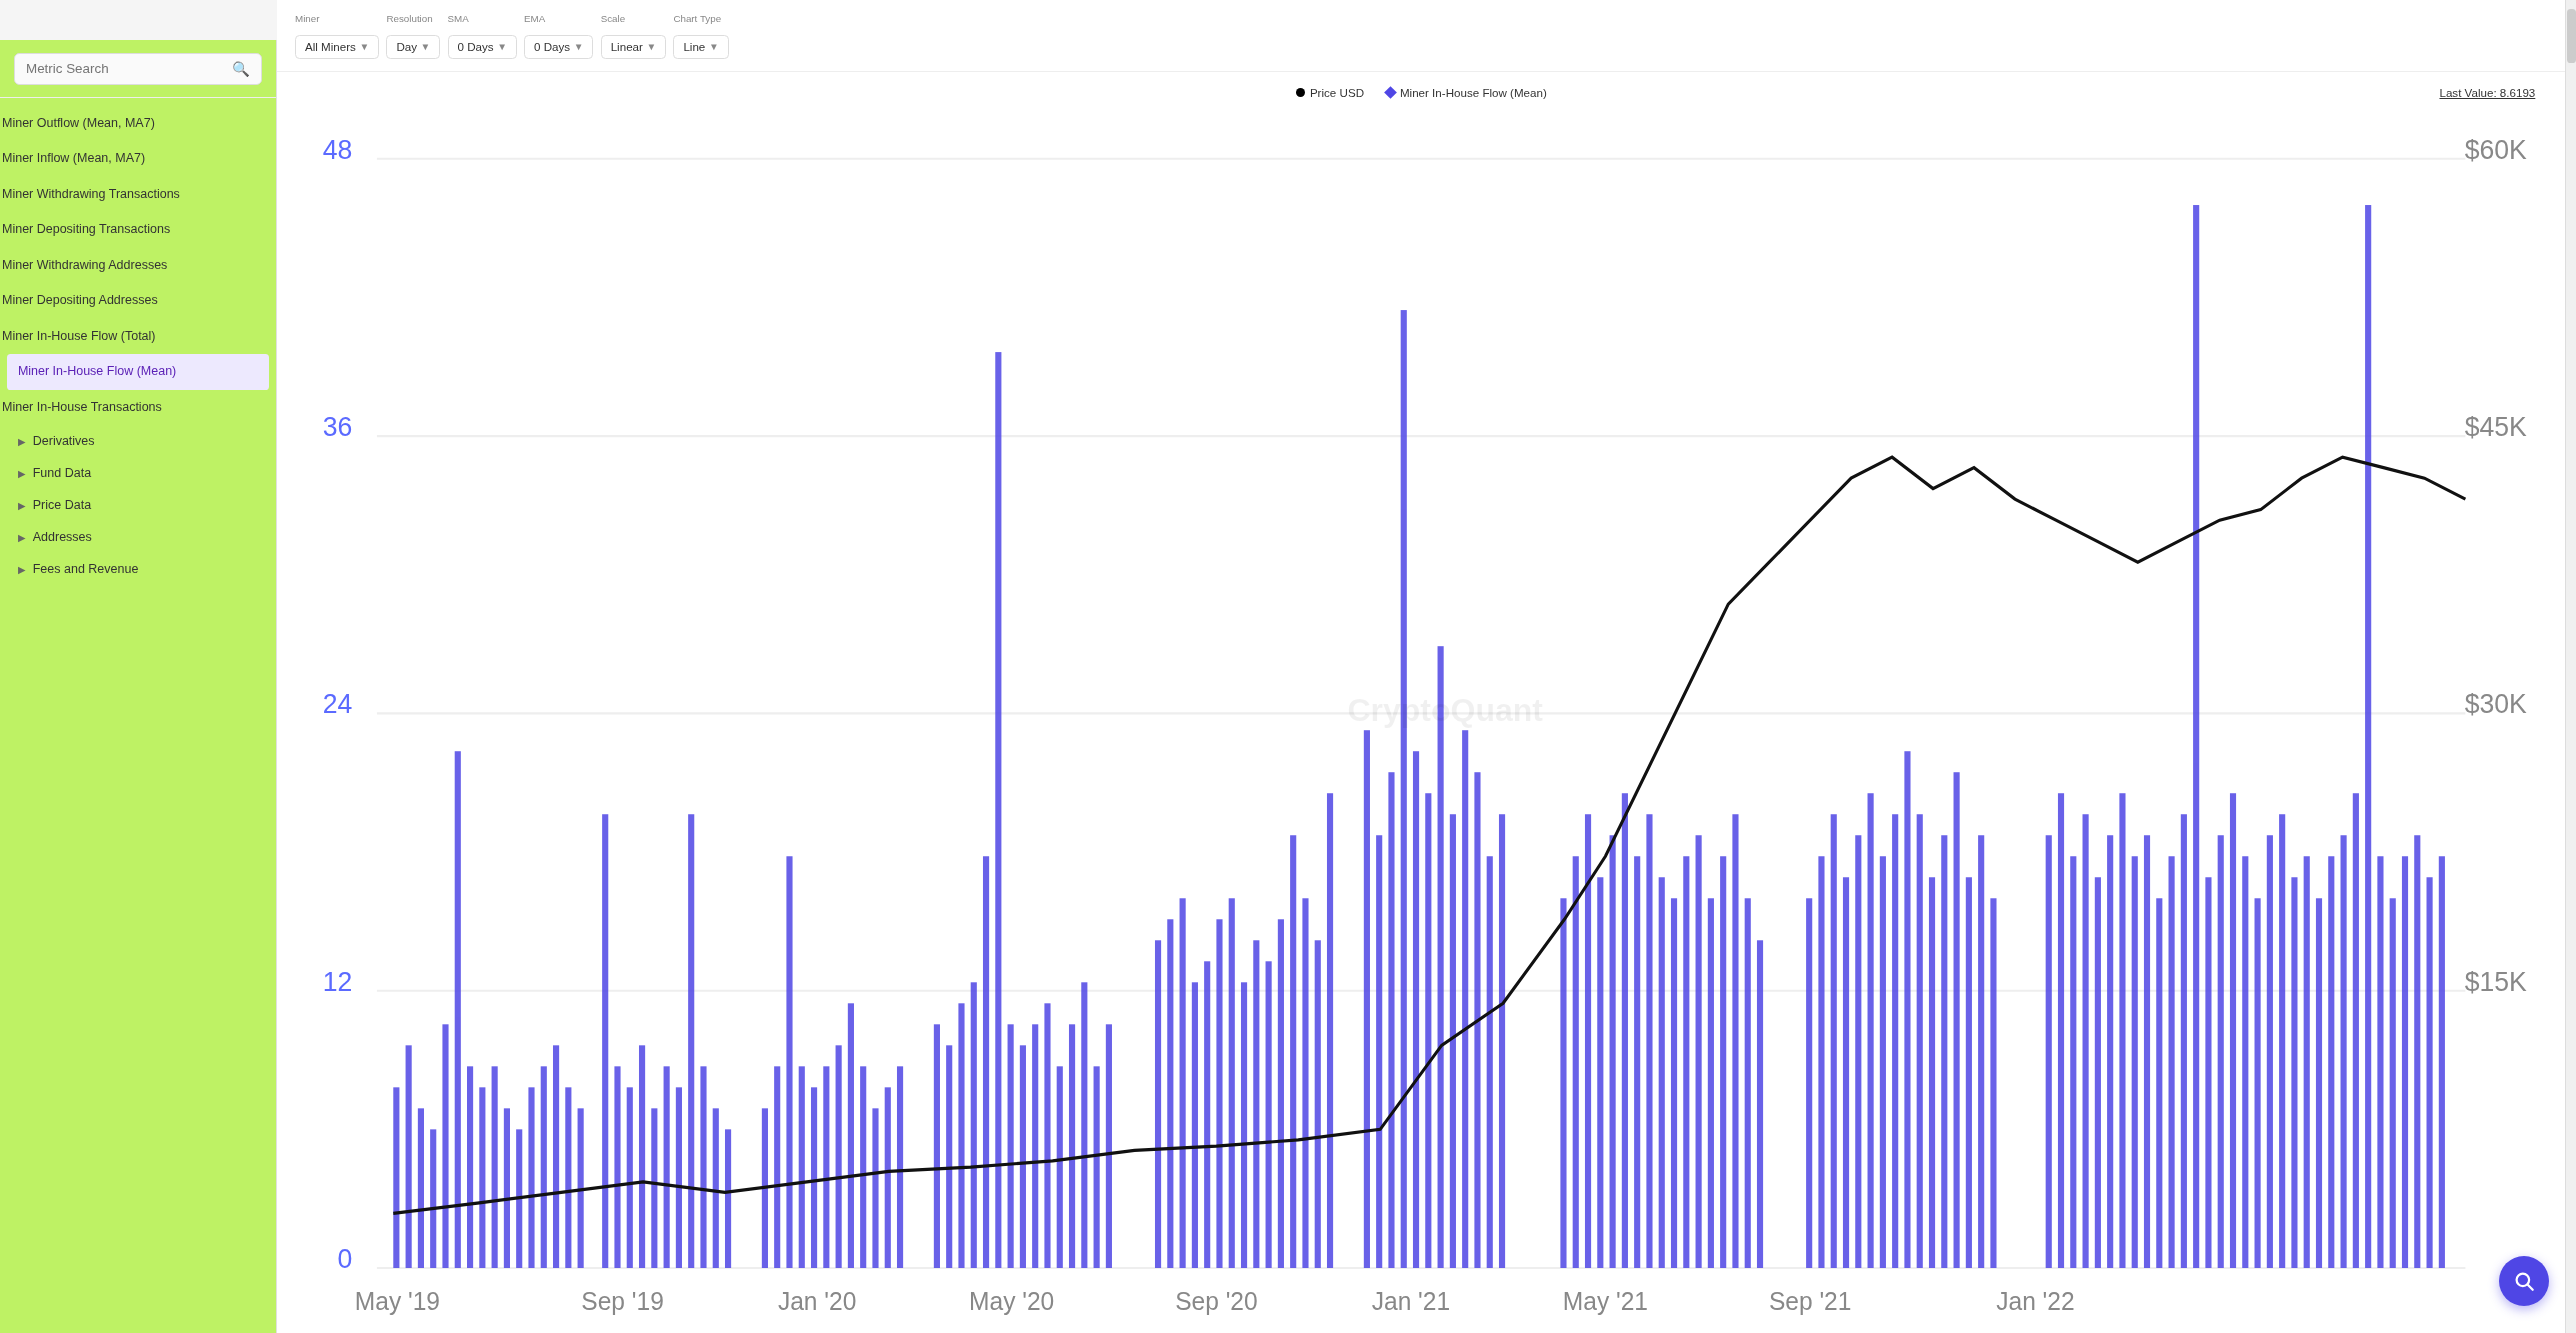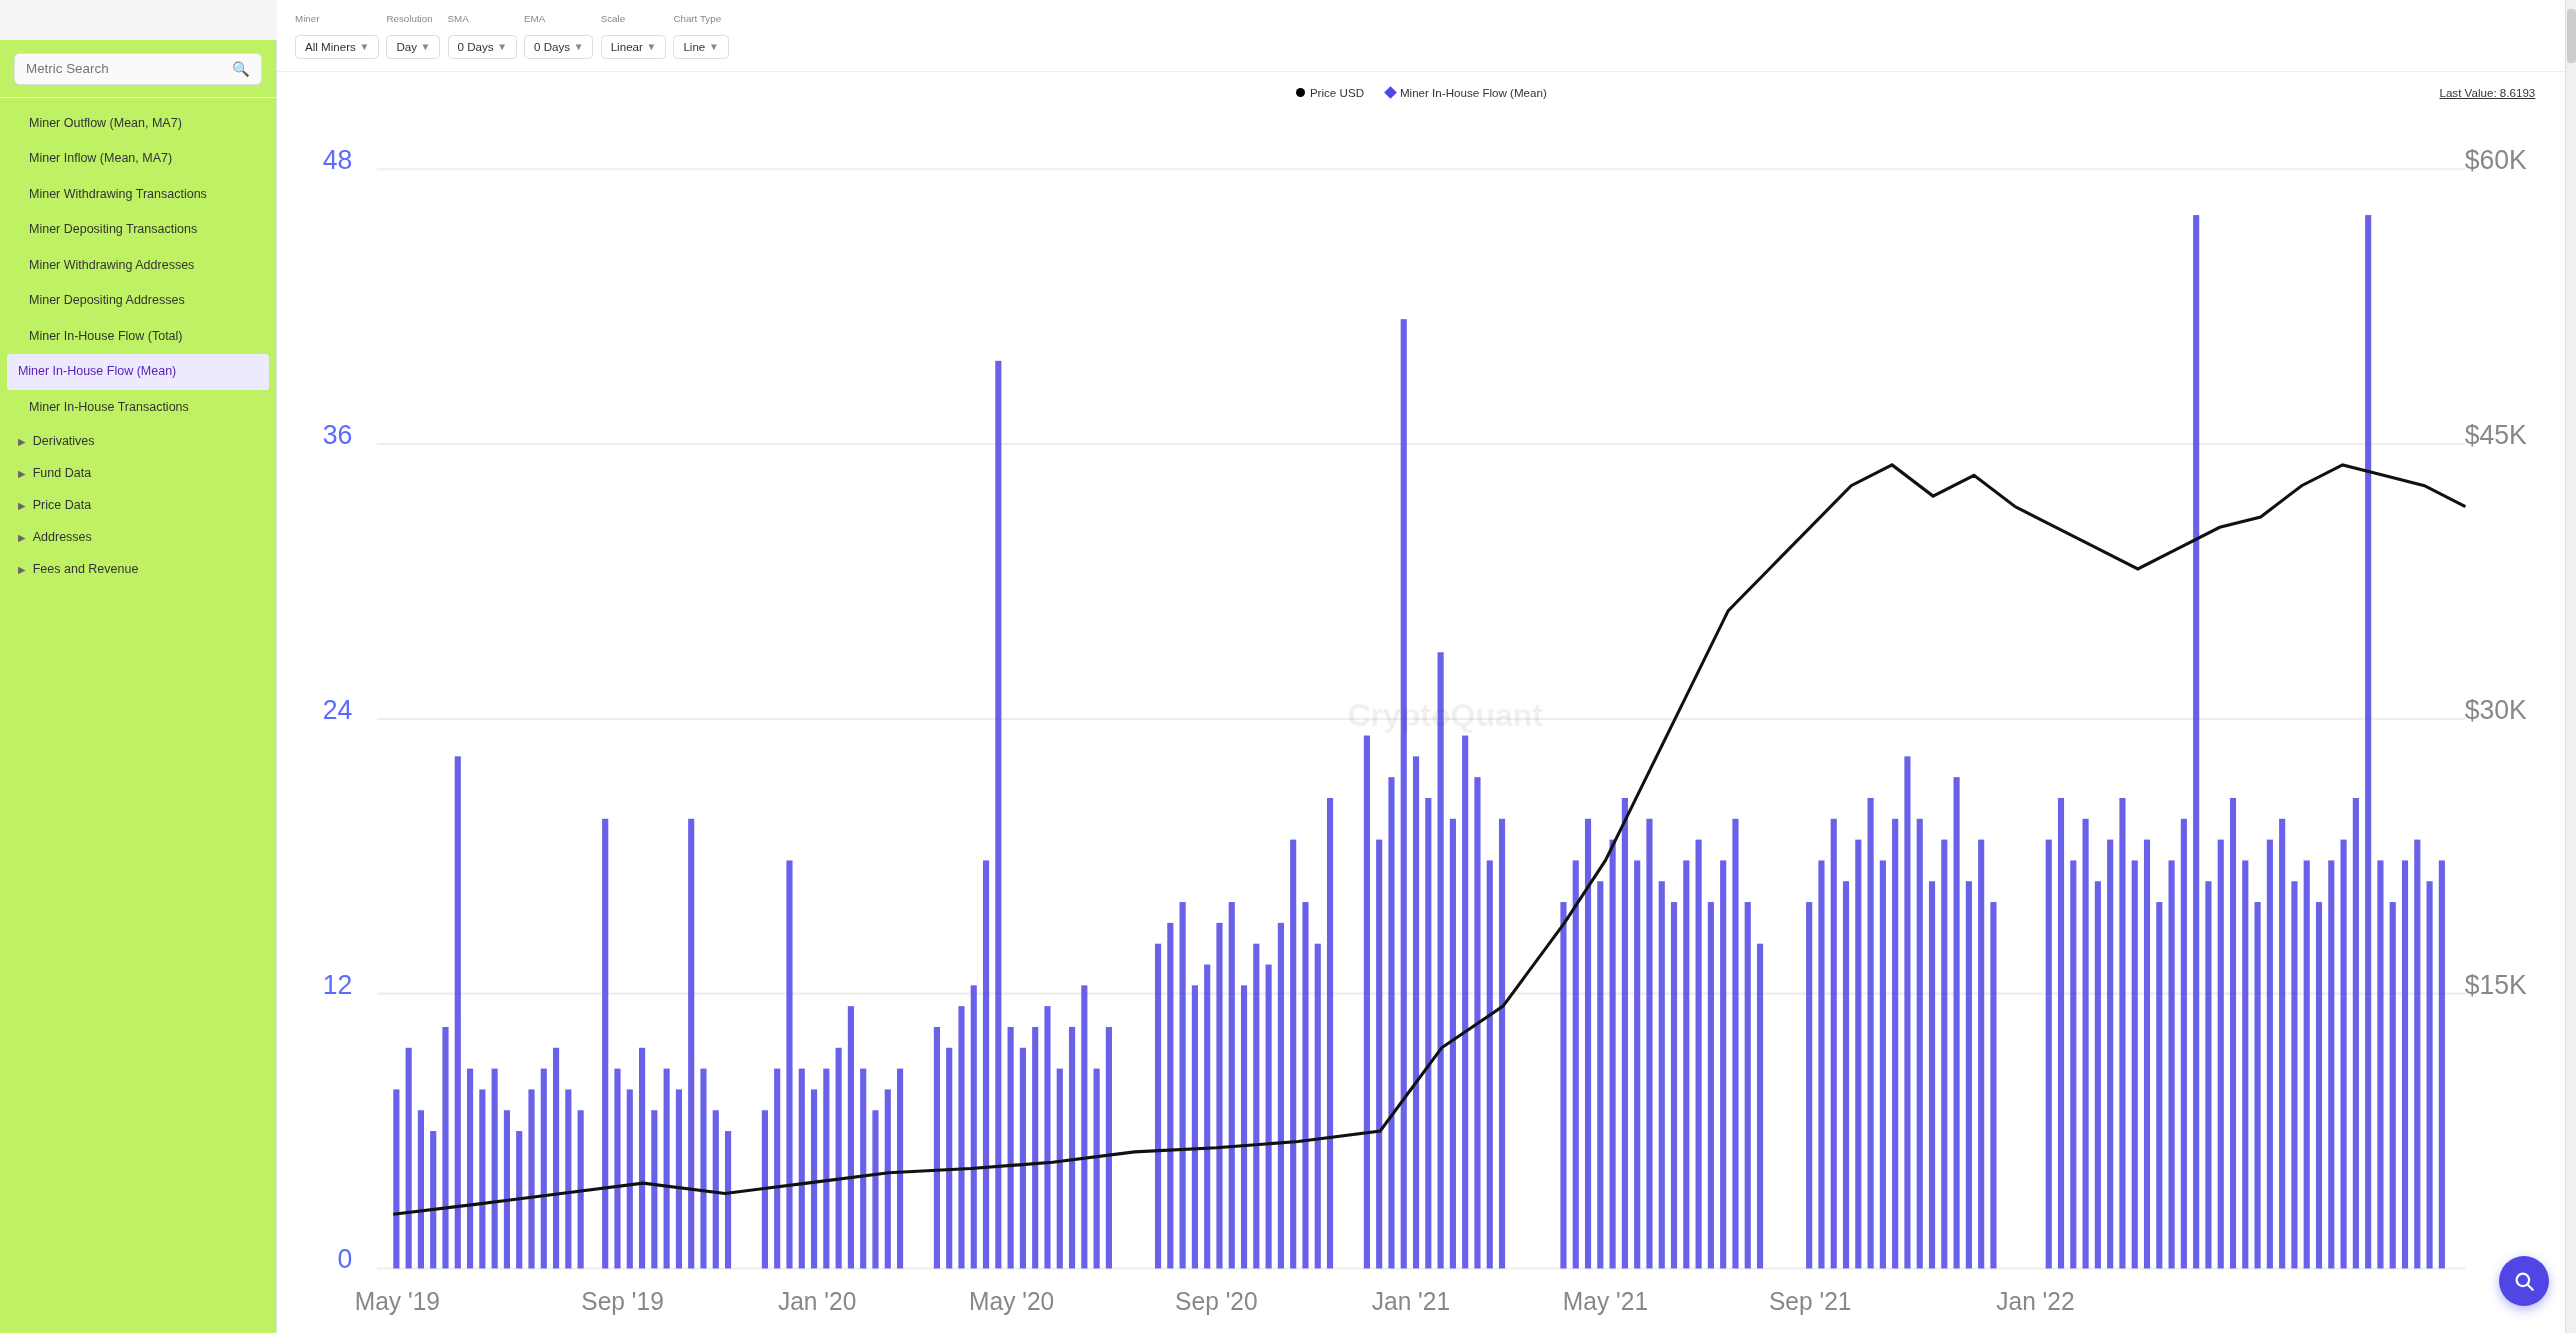--- a/index.html
+++ b/index.html
@@ -38,21 +38,21 @@
     }
     .search-icon-wrap {
       color: #bbb;
       font-size: 14.3px;
     }
     .sidebar-list {
       padding: 7.2px 0;
       flex: 1;
     }
     .sidebar-item {
-      padding: 9px 29px;
+      padding: 9px 2px;
       font-size: 12.5px;
       color: #333;
       cursor: pointer;
       line-height: 1.4;
     }
     .sidebar-item.active {
       background: #ede9fe;
       color: #5b21b6;
       border-radius: 3.6px;
       margin: 0 7.2px;
@@ -121,21 +121,21 @@
       display: flex;
       flex-direction: column;
     }
 
     
     .legend {
       display: flex;
       align-items: center;
       justify-content: center;
       gap: 21.5px;
-      margin-bottom: 12px;
+      margin-bottom: 1px;
       position: relative;
     }
     .legend-item {
       display: flex;
       align-items: center;
       gap: 5.4px;
       font-size: 11.6px;
       color: #333;
     }
     .legend-dot-black {

